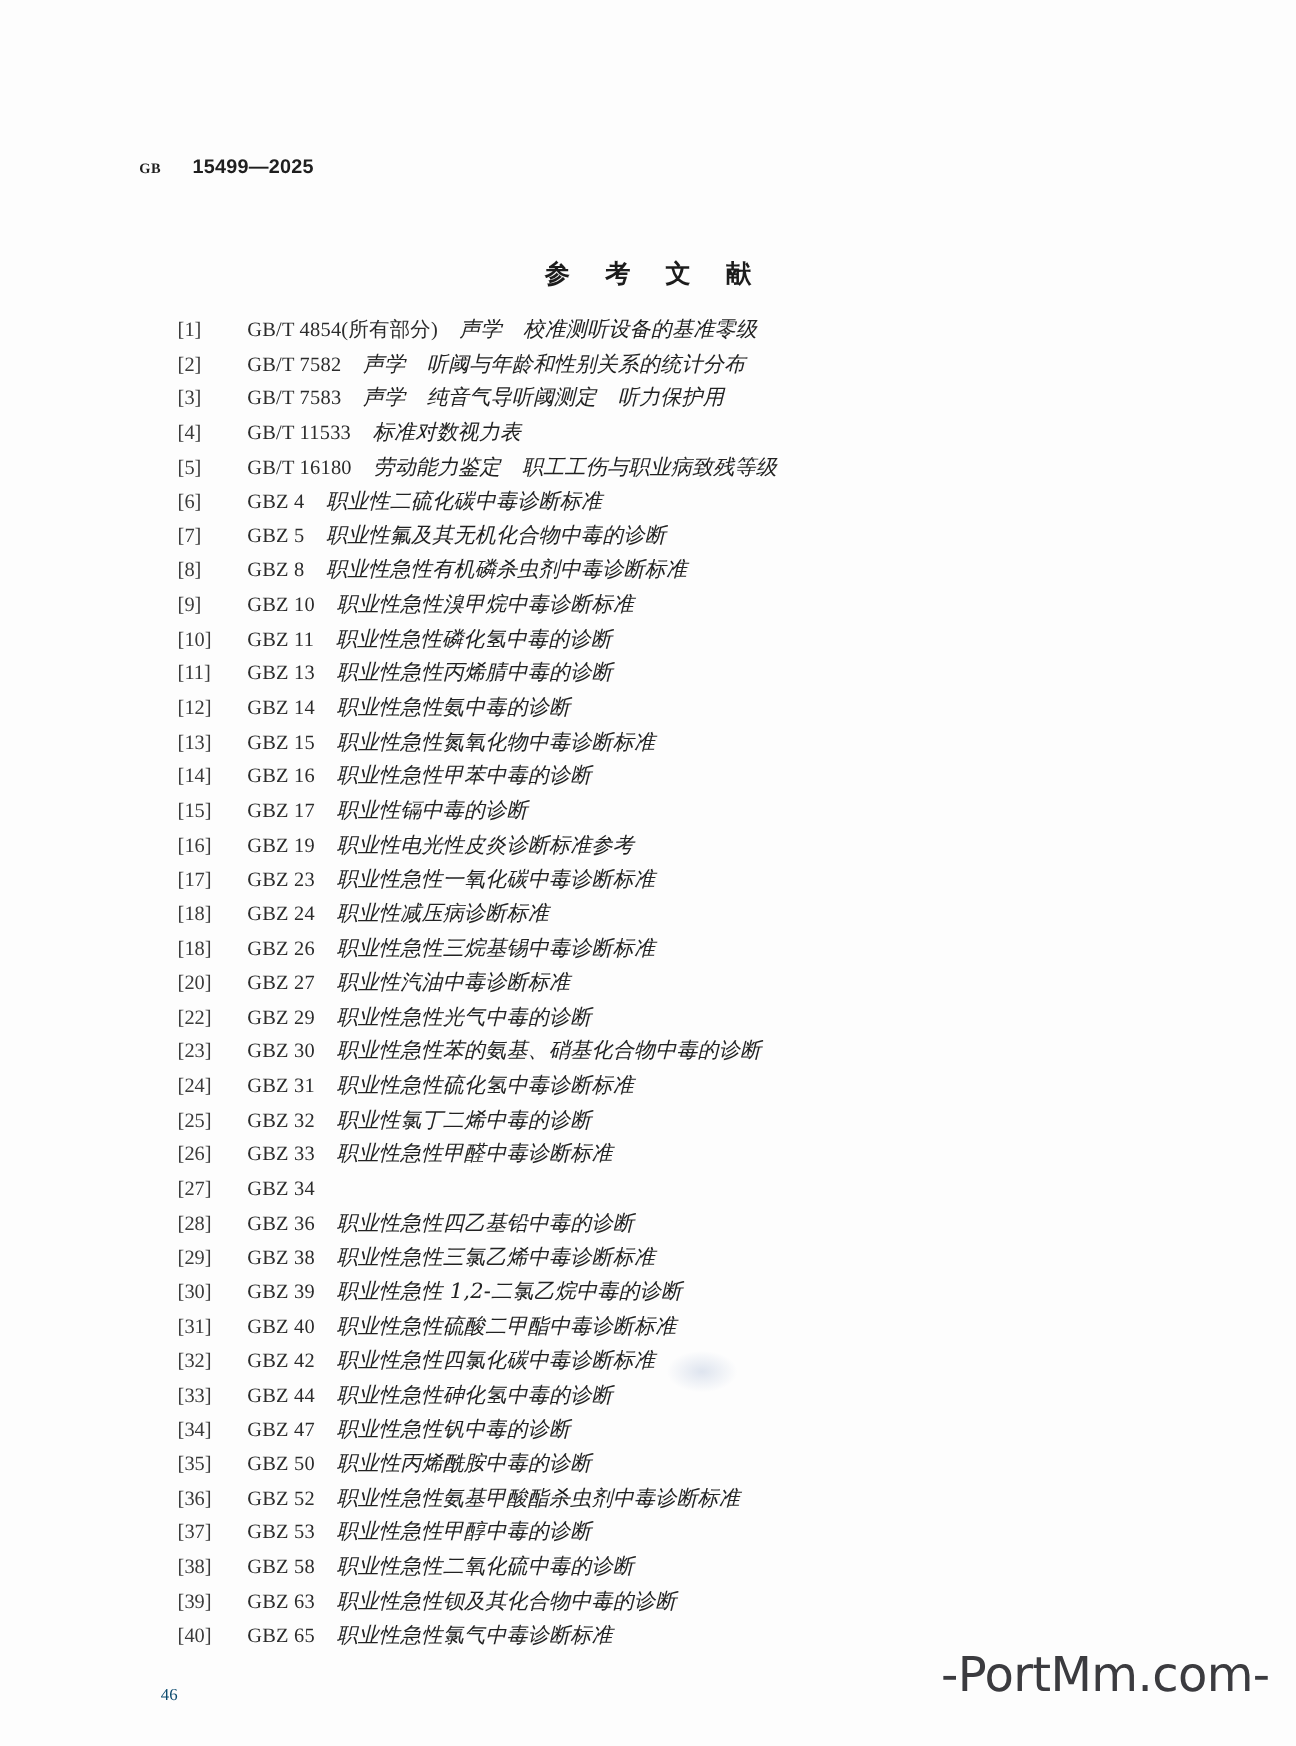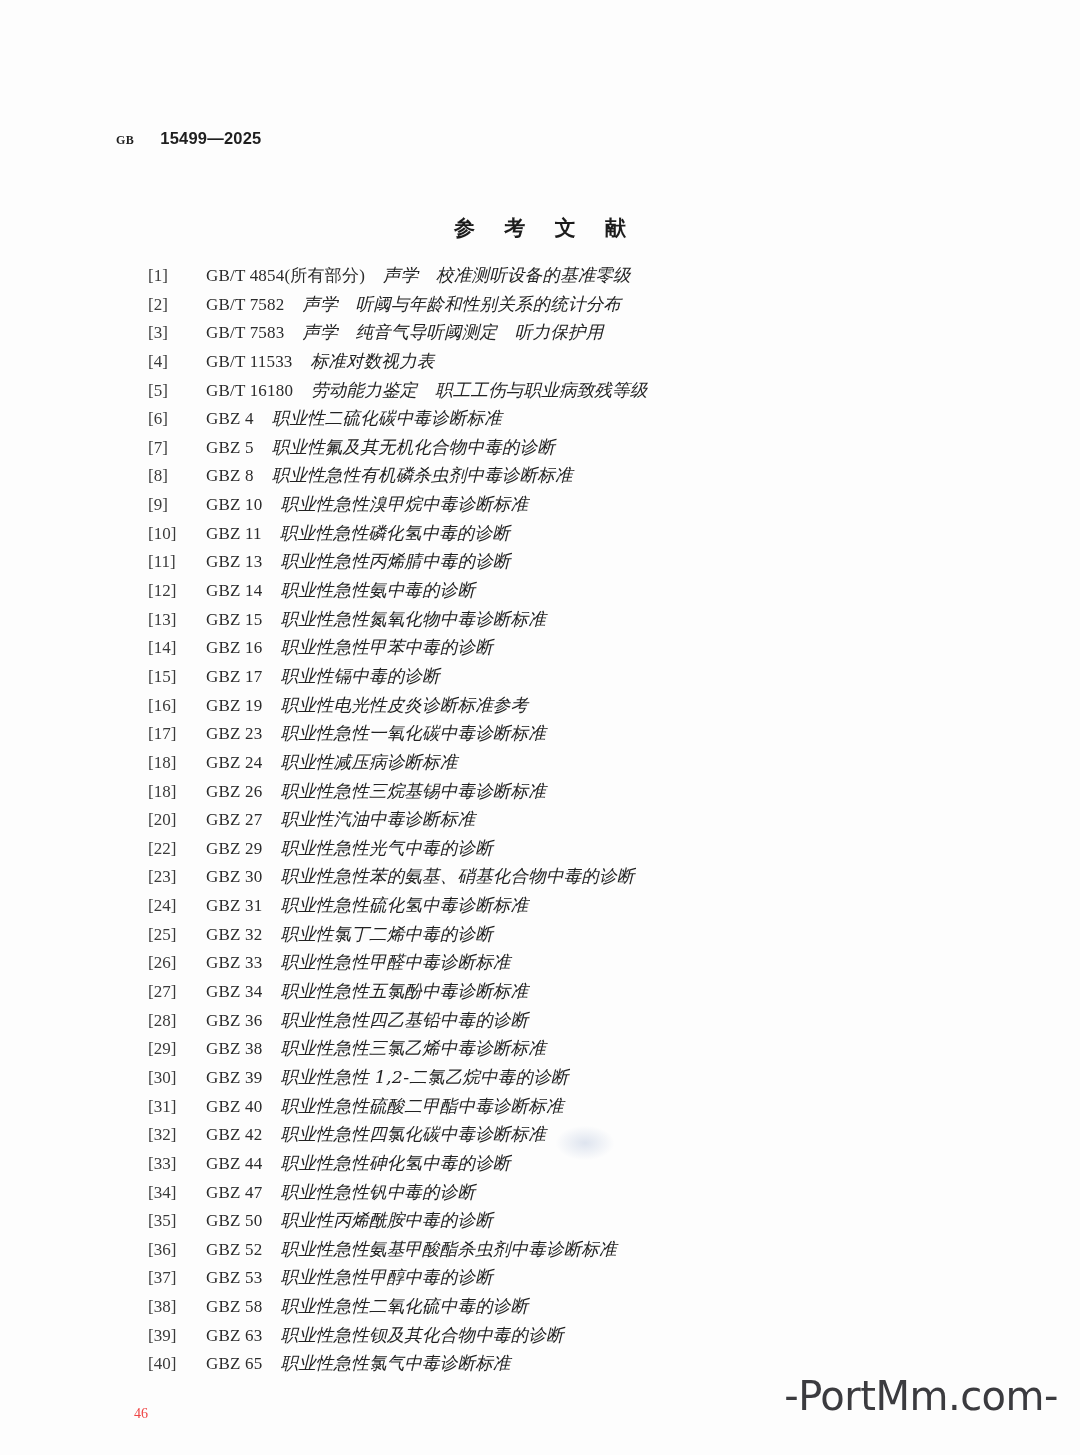--- a/index.html
+++ b/index.html
@@ -100,21 +100,21 @@
   }
 
   
 
   
   .page-number {
     position: absolute;
     left: 134px;
     top: 1406px;
     font-size: 14px;
-    color: #ef4444;
+    color: #0c4a6e;
     font-family: "Liberation Serif", "DejaVu Serif", serif;
     text-align: center;
   }
 
   .watermark {
     position: absolute;
     right: 22px;
     top: 1373px;
     font-family: "DejaVu Sans", "Liberation Sans", sans-serif;
     font-size: 40px;
@@ -267,21 +267,20 @@
         <span class="ref-title">职业性氯丁二烯中毒的诊断</span>
       </div>
       <div class="ref-item">
         <span class="ref-num">[26]</span>
         <span class="ref-std">GBZ 33</span>
         <span class="ref-title">职业性急性甲醛中毒诊断标准</span>
       </div>
       <div class="ref-item">
         <span class="ref-num">[27]</span>
         <span class="ref-std">GBZ 34</span>
-        <span class="ref-title">职业性急性五氯酚中毒诊断标准</span>
       </div>
       <div class="ref-item">
         <span class="ref-num">[28]</span>
         <span class="ref-std">GBZ 36</span>
         <span class="ref-title">职业性急性四乙基铅中毒的诊断</span>
       </div>
       <div class="ref-item">
         <span class="ref-num">[29]</span>
         <span class="ref-std">GBZ 38</span>
         <span class="ref-title">职业性急性三氯乙烯中毒诊断标准</span>

